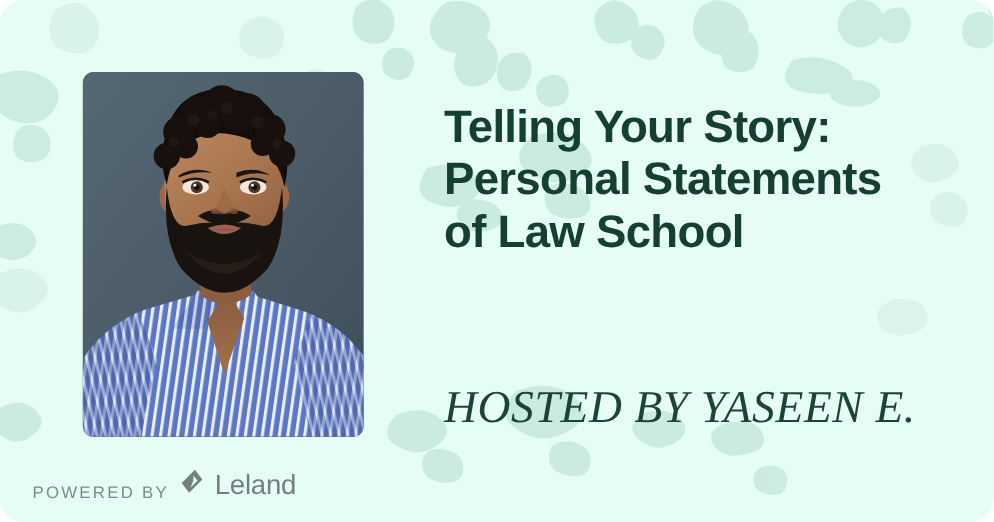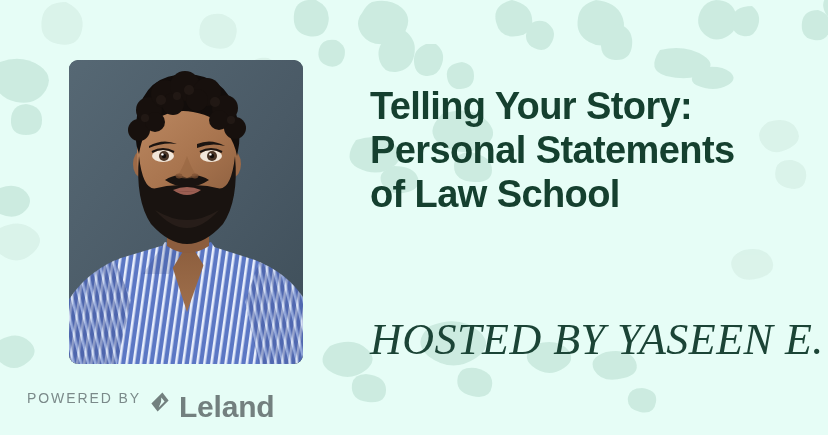--- a/index.html
+++ b/index.html
@@ -7,20 +7,21 @@
     padding: 0;
     background: #ffffff;
   }
   #canvas {
     position: relative;
     width: 828px;
     height: 435px;
     overflow: hidden;
     background: #e6fdf6;
     font-family: "Liberation Sans", sans-serif;
+    border-radius: 19px;
   }
 
   
   #brush-layer {
     position: absolute;
     inset: 0;
     pointer-events: none;
   }
   #brush-layer svg { display: block; width: 828px; height: 435px; }
 
@@ -61,47 +62,47 @@
 
   #event-host {
     position: absolute;
     left: 0;
     top: 318px;
     margin: 0;
     color: #1b4436;
     font-family: "Liberation Serif", serif;
     font-style: italic;
     font-weight: 400;
-    font-size: 44px;
+    font-size: 38px;
     line-height: 44px;
     letter-spacing: 0.5px;
     white-space: nowrap;
   }
 
   
   #brand-footer {
     position: absolute;
     left: 27px;
     top: 390px;
     display: flex;
-    align-items: flex-start;
+    align-items: flex-end;
     gap: 9px;
     height: 28px;
   }
   #powered-by-label {
     color: #7b8a8a;
     font-size: 14px;
     font-weight: 400;
     letter-spacing: 1.9px;
   }
   #leland-mark { display: block; }
   #leland-wordmark {
     color: #73807f;
-    font-size: 30px;
-    font-weight: 700;
+    font-size: 23px;
+    font-weight: 400;
     letter-spacing: -0.2px;
   }
 </style>
 </head>
 <body>
 
 <div id="canvas">
 
   <div id="brush-layer">
     <svg viewBox="0 0 828 435" xmlns="http://www.w3.org/2000/svg">

